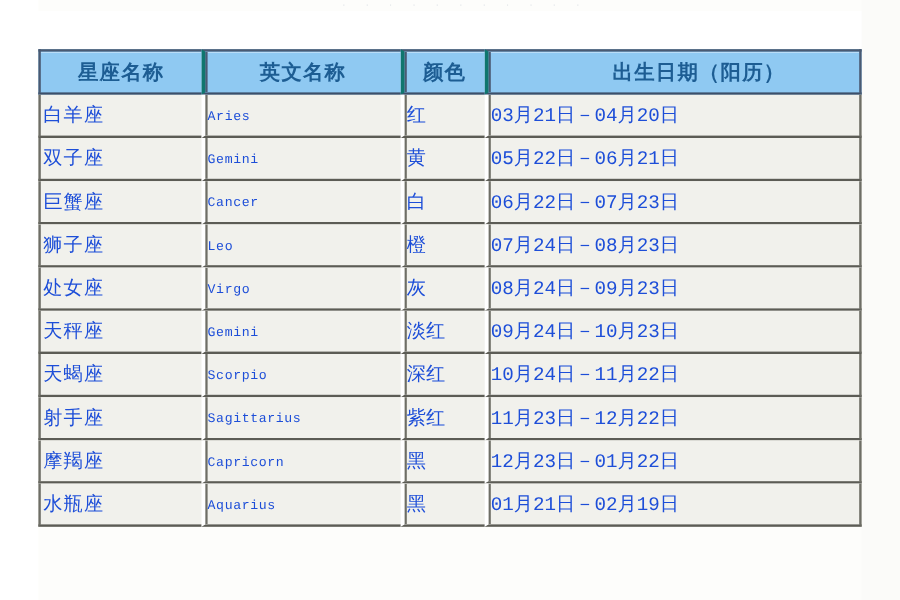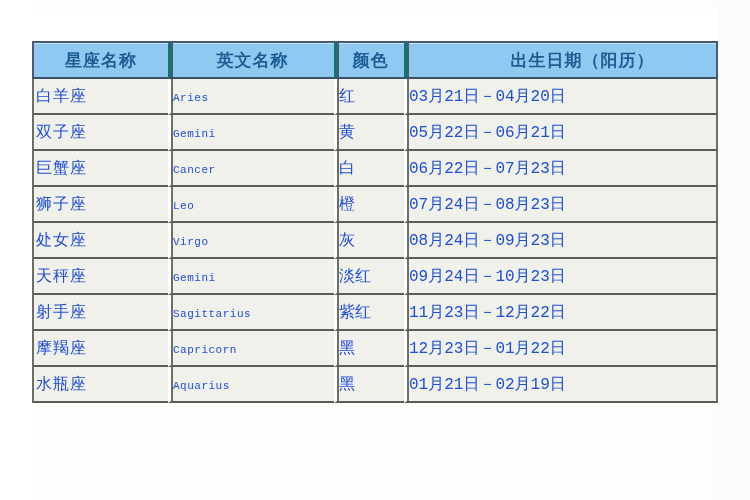--- a/index.html
+++ b/index.html
@@ -200,20 +200,26 @@
             <td class="td-sep"><span class="color-name">灰</span></td>
             <td class="td-sep"><span class="date-range">08月24日－09月23日</span></td>
           </tr>
           <tr>
             <td><span class="cn-name">天秤座</span></td>
             <td class="td-sep"><span class="en-name">Gemini</span></td>
             <td class="td-sep"><span class="color-name">淡红</span></td>
             <td class="td-sep"><span class="date-range">09月24日－10月23日</span></td>
           </tr>
           <tr>
+            <td><span class="cn-name">天蝎座</span></td>
+            <td class="td-sep"><span class="en-name">Scorpio</span></td>
+            <td class="td-sep"><span class="color-name">深红</span></td>
+            <td class="td-sep"><span class="date-range">10月24日－11月22日</span></td>
+          </tr>
+          <tr>
             <td><span class="cn-name">射手座</span></td>
             <td class="td-sep"><span class="en-name">Sagittarius</span></td>
             <td class="td-sep"><span class="color-name">紫红</span></td>
             <td class="td-sep"><span class="date-range">11月23日－12月22日</span></td>
           </tr>
           <tr>
             <td><span class="cn-name">摩羯座</span></td>
             <td class="td-sep"><span class="en-name">Capricorn</span></td>
             <td class="td-sep"><span class="color-name">黑</span></td>
             <td class="td-sep"><span class="date-range">12月23日－01月22日</span></td>

